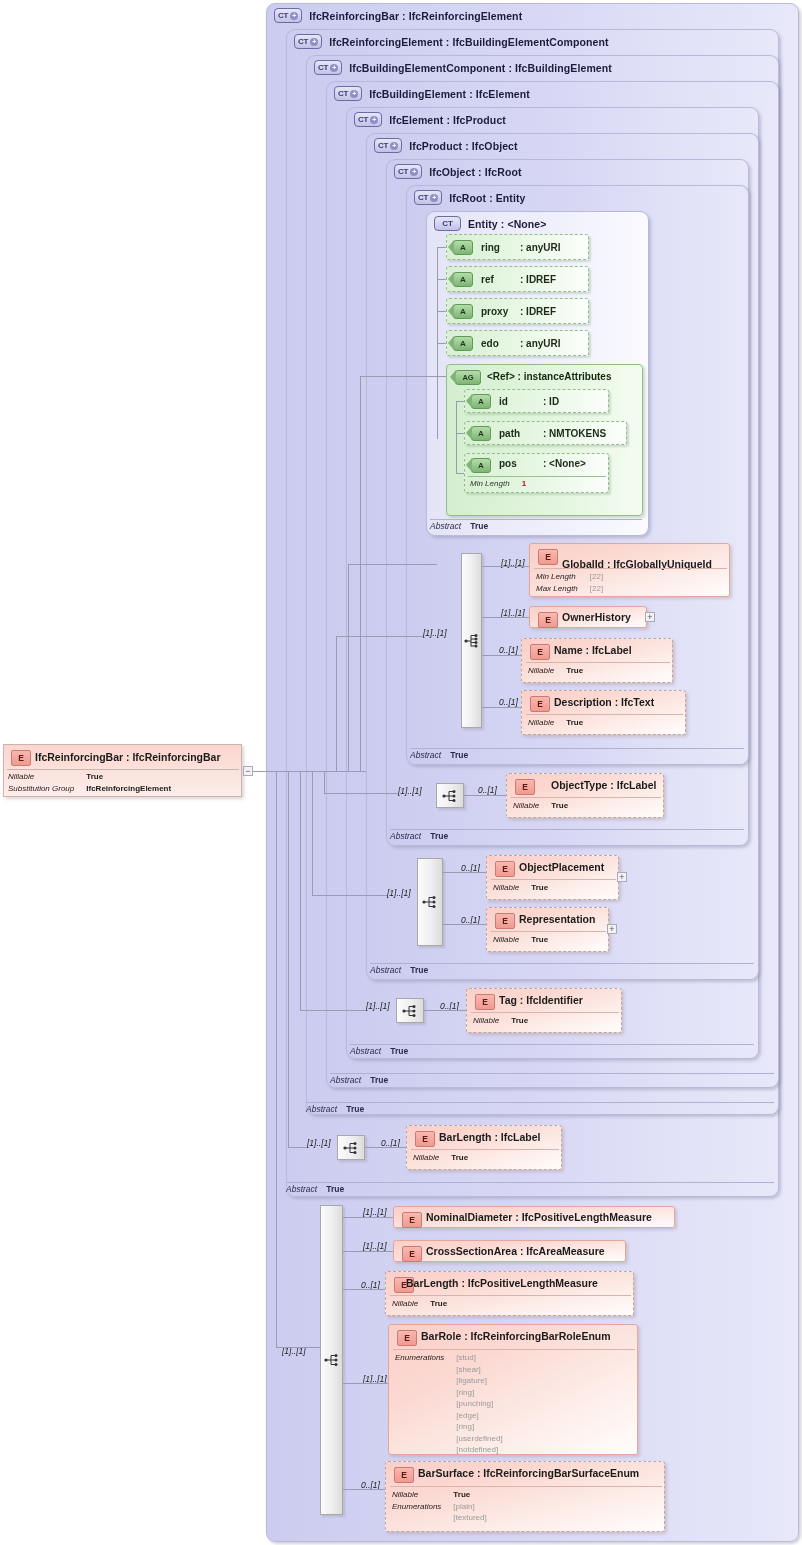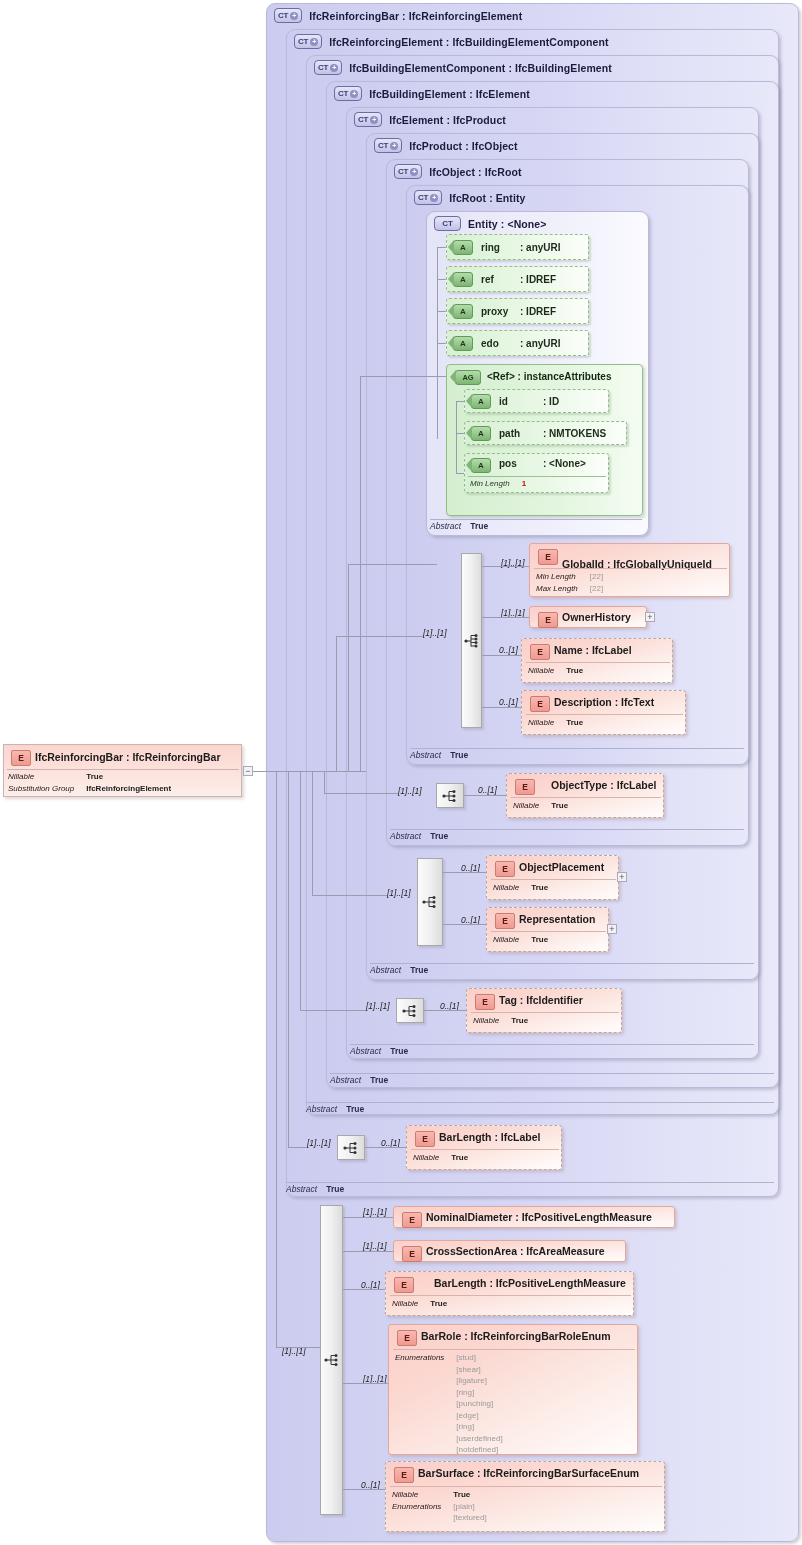--- a/index.html
+++ b/index.html
@@ -617,21 +617,21 @@
 
   <div class="el-box" style="left:393px;top:1240px;width:233px;height:22px;">
     <div class="e-badge">E</div>
     <div class="el-title" style="left:32px;top:4px;">CrossSectionArea : IfcAreaMeasure</div>
   </div>
   <div class="card" style="left:363px;top:1241px;">[1]..[1]</div>
   <div class="ln lnh" style="left:343px;top:1251px;width:50px;"></div>
 
   <div class="el-box dashed" style="left:385px;top:1271px;width:249px;height:45px;">
     <div class="e-badge">E</div>
-    <div class="el-title" style="left:48px;top:5px;">BarLength : IfcPositiveLengthMeasure</div>
+    <div class="el-title" style="left:20px;top:5px;">BarLength : IfcPositiveLengthMeasure</div>
     <div class="el-rule" style="left:4px;top:23px;width:241px;"></div>
     <div class="el-facets" style="left:6px;top:26px;">
       <table>
           <tbody>
             <tr>
         <td class="c1"><span class="fl">Nillable</span></td>
         <td><span class="fv">True</span></td>
       </tr>
           </tbody>
         </table>

